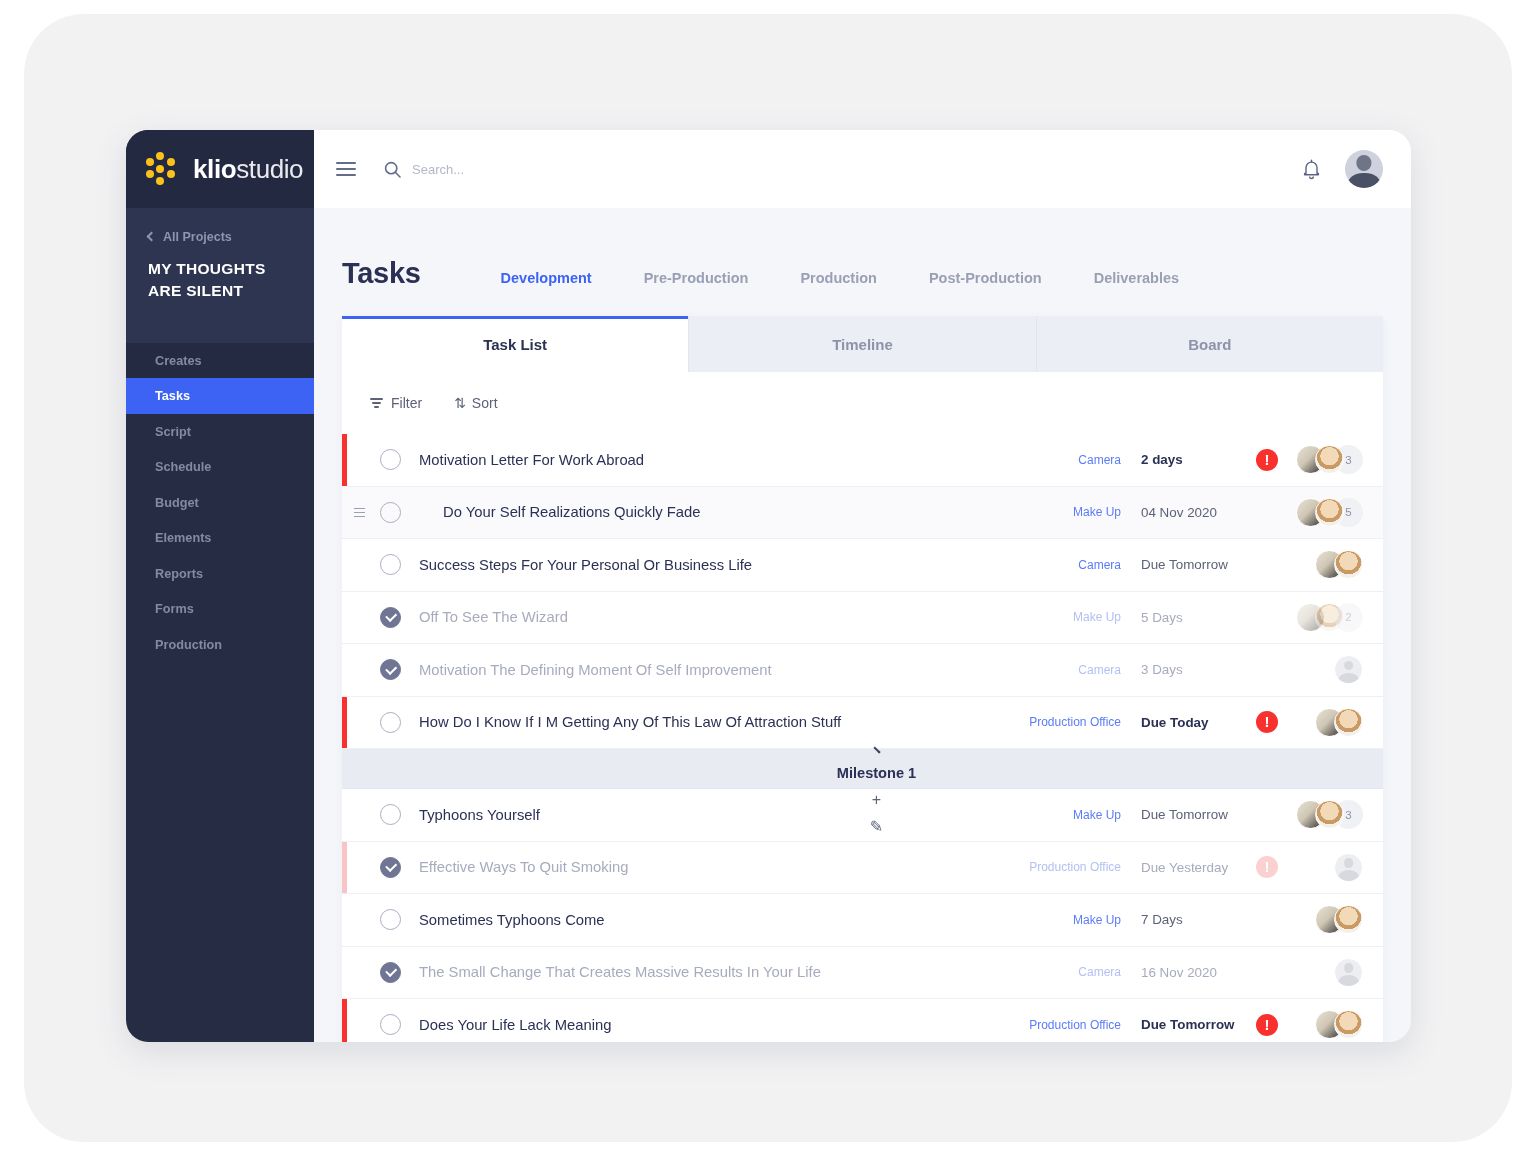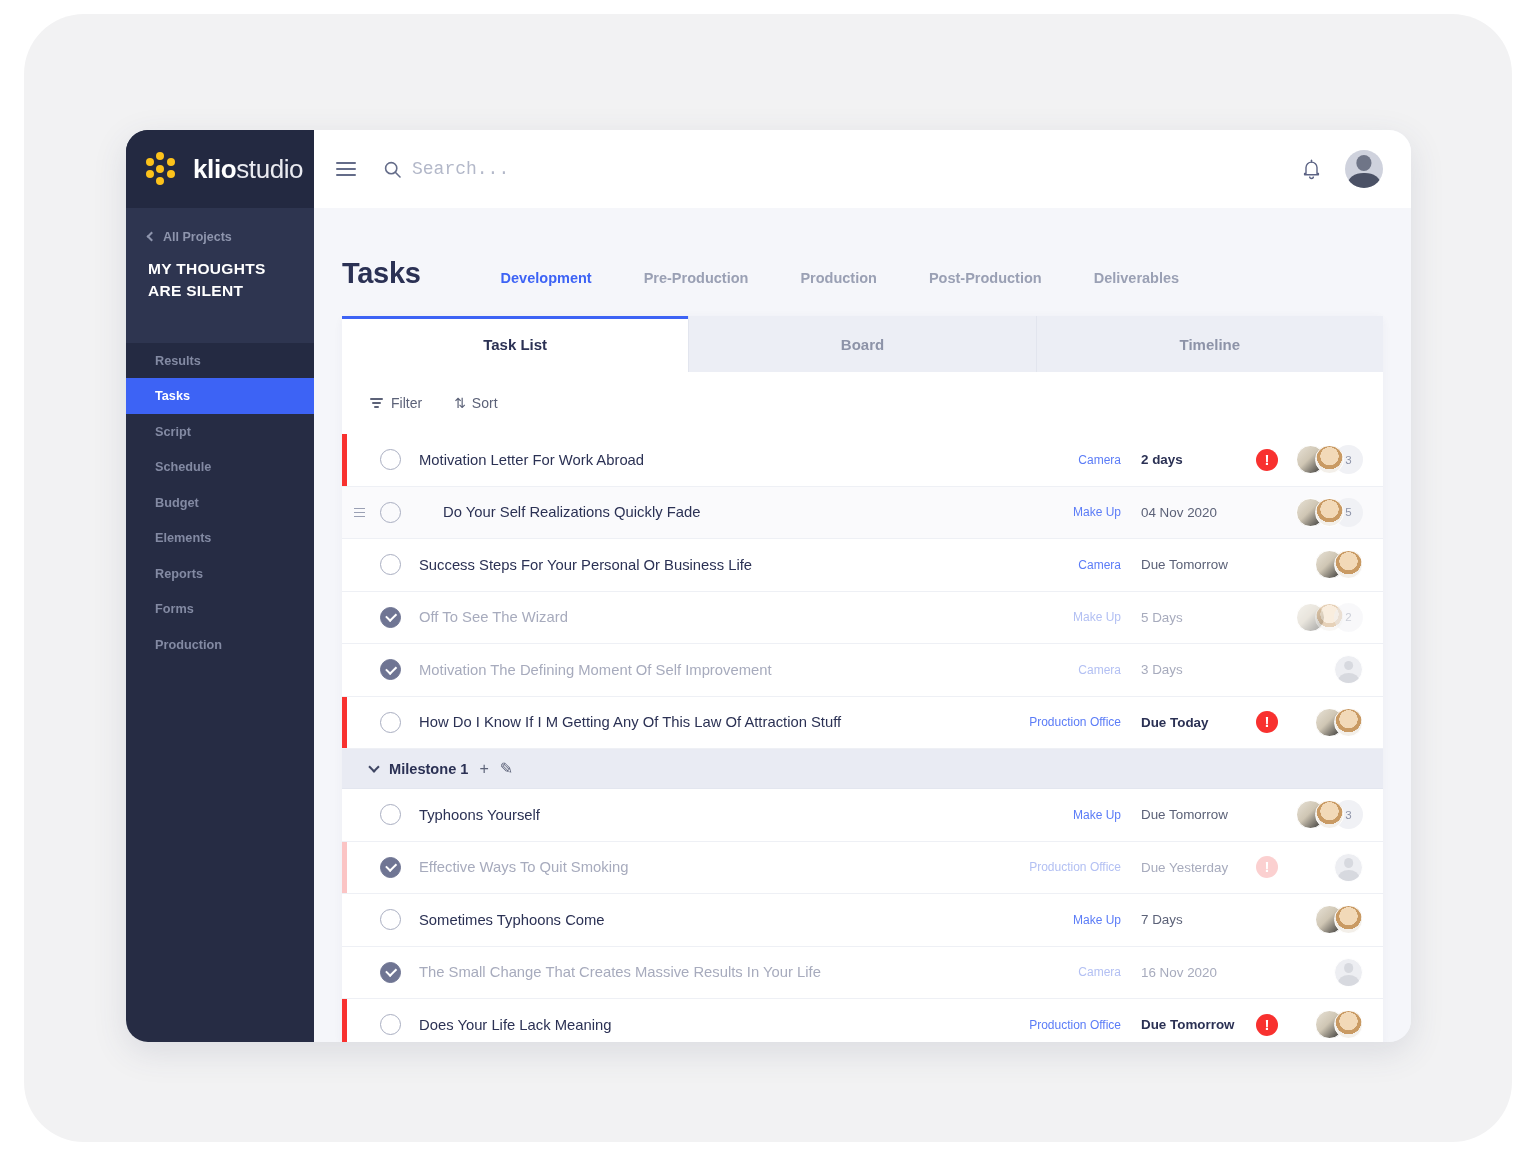--- a/index.html
+++ b/index.html
@@ -81,22 +81,22 @@
   #main { flex: 1; display: flex; flex-direction: column; min-width: 0; background:#f5f6fa; }
   .topbar {
     height: 78px; background: #ffffff;
     display: flex; align-items: center; padding: 0 28px 0 22px;
     flex: 0 0 78px;
   }
   .hamburger { width: 20px; cursor: pointer; }
   .hamburger span { display: block; height: 2px; background: #646c89; margin: 4px 0; border-radius: 2px; }
   .search-wrap { display: flex; align-items: center; gap: 11px; margin-left: 28px; }
   .search-input {
-    border: none; outline: none; font-size: 18px; color: #4d7c0f;
-    font-family: Liberation Mono, monospace; width: 260px; background: transparent;
+    border: none; outline: none; font-size: 13px; color: #4d7c0f;
+    font-family: Liberation Sans, sans-serif; width: 260px; background: transparent;
   }
   .search-input::placeholder { color: #b3b8c9; }
   .topbar-right { margin-left: auto; display: flex; align-items: center; gap: 24px; }
   .avatar-photo {
     border-radius: 50%; background: #cfd2dd; position: relative; overflow: hidden;
     flex: 0 0 auto;
   }
   .avatar-photo::before {
     content: ""; position: absolute; left: 50%; top: 14%;
     width: 40%; height: 40%; border-radius: 50%;
@@ -213,21 +213,21 @@
   .av-count {
     width: 29px; height: 29px; border-radius: 50%; background: #f0f1f5;
     margin-left: -10px; display: flex; align-items: center; justify-content: center;
     font-size: 11.5px; color: #8d93a8;
   }
   .row.completed .av, .row.completed .av-count { opacity: .45; }
 
   
   .milestone-row {
     height: 40px; background: #e9ebf3; display: flex; align-items: center;
-    padding-left: 28px; gap: 11px; border-bottom: 1px solid #e3e6ef;
+    padding-left: 28px; gap: 11px; border-bottom: 1px solid #e3e6ef; flex-direction: column;
   }
   .chev-down {
     width: 8px; height: 8px; border-right: 2px solid #3f4663;
     border-bottom: 2px solid #3f4663; transform: rotate(45deg);
     margin-bottom: 3px; cursor: pointer;
   }
   .ms-title { font-size: 14.6px; font-weight: 700; color: #2b3154; }
   .ms-ico { color: #5c6278; font-size: 16px; cursor: pointer; line-height: 1; }
 </style>
 </head>
@@ -255,21 +255,21 @@
 
     <div class="project-block">
       <div class="all-projects">
         <span class="chev-left"></span>
         <span>All Projects</span>
       </div>
       <div class="project-title">MY THOUGHTS ARE SILENT</div>
     </div>
 
     <nav class="nav" id="nav">
-        <div class="nav-item overview">Results</div>
+        <div class="nav-item overview">Creates</div>
         <div class="nav-item active">Tasks</div>
         <div class="nav-item">Script</div>
         <div class="nav-item">Schedule</div>
         <div class="nav-item">Budget</div>
         <div class="nav-item">Elements</div>
         <div class="nav-item">Reports</div>
         <div class="nav-item">Forms</div>
         <div class="nav-item">Production</div>
       </nav>
   </aside>
@@ -306,22 +306,22 @@
           <div class="phase-tab">Pre-Production</div>
           <div class="phase-tab">Production</div>
           <div class="phase-tab">Post-Production</div>
           <div class="phase-tab">Deliverables</div>
         </div>
     </div>
 
     <div class="card">
       <div class="view-tabs" id="view-tabs">
           <div class="view-tab active">Task List</div>
+          <div class="view-tab">Timeline</div>
           <div class="view-tab">Board</div>
-          <div class="view-tab">Timeline</div>
         </div>
 
       <div class="toolbar">
         <div class="tool-btn">
           <span class="filter-ico">
               <i></i>
               <i></i>
               <i></i>
             </span>
           <span>Filter</span>

